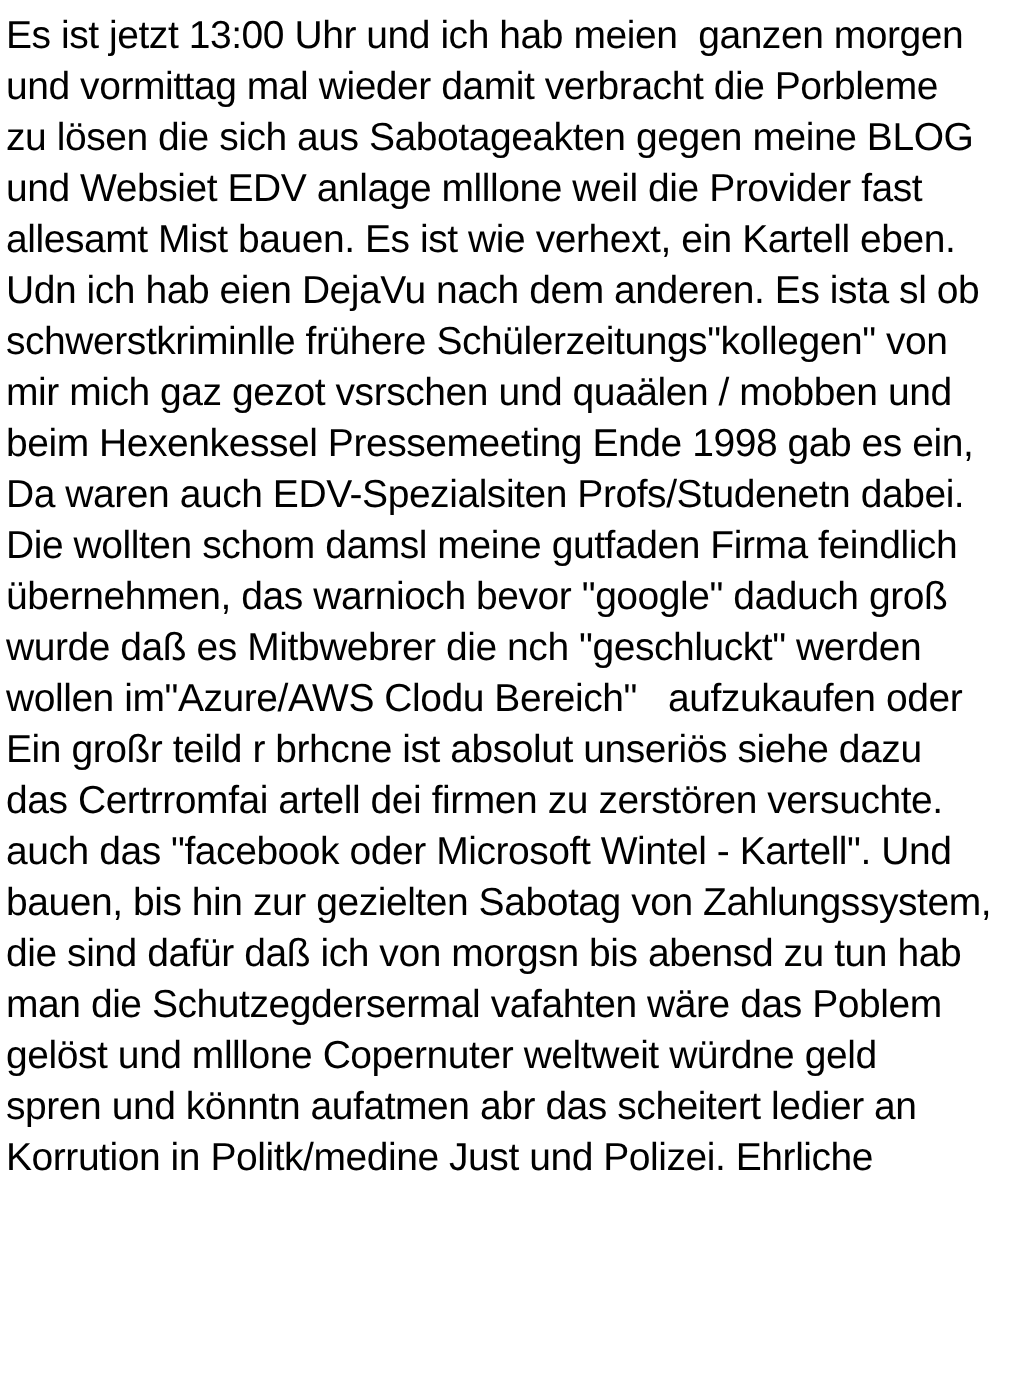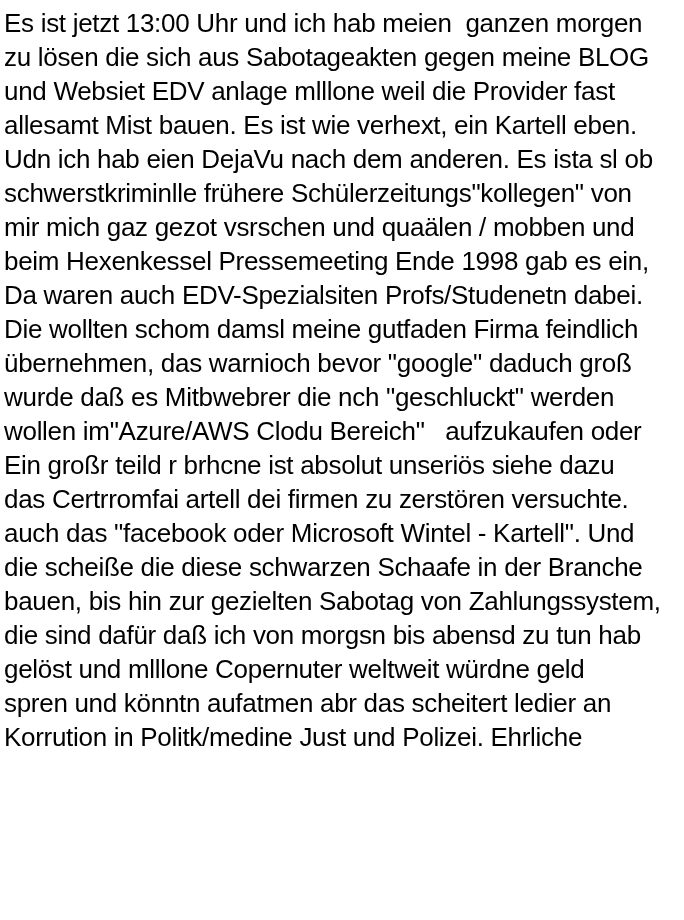--- a/index.html
+++ b/index.html
@@ -28,35 +28,36 @@
     white-space: pre;
     color: #000000;
   }
 </style>
 </head>
 <body>
 
 <div class="page">
   <div class="text-block">
     <div class="text-line">Es ist jetzt 13:00 Uhr und ich hab meien  ganzen morgen</div>
+    <div class="text-line">und vormittag mal wieder damit verbracht die Porbleme</div>
     <div class="text-line">zu lösen die sich aus Sabotageakten gegen meine BLOG</div>
     <div class="text-line">und Websiet EDV anlage mlllone weil die Provider fast</div>
     <div class="text-line">allesamt Mist bauen. Es ist wie verhext, ein Kartell eben.</div>
     <div class="text-line">Udn ich hab eien DejaVu nach dem anderen. Es ista sl ob</div>
     <div class="text-line">schwerstkriminlle frühere Schülerzeitungs"kollegen" von</div>
     <div class="text-line">mir mich gaz gezot vsrschen und quaälen / mobben und</div>
     <div class="text-line">beim Hexenkessel Pressemeeting Ende 1998 gab es ein,</div>
     <div class="text-line">Da waren auch EDV-Spezialsiten Profs/Studenetn dabei.</div>
     <div class="text-line">Die wollten schom damsl meine gutfaden Firma feindlich</div>
     <div class="text-line">übernehmen, das warnioch bevor "google" daduch groß</div>
     <div class="text-line">wurde daß es Mitbwebrer die nch "geschluckt" werden</div>
     <div class="text-line">wollen im"Azure/AWS Clodu Bereich"   aufzukaufen oder</div>
     <div class="text-line">Ein großr teild r brhcne ist absolut unseriös siehe dazu</div>
     <div class="text-line">das Certrromfai artell dei firmen zu zerstören versuchte.</div>
     <div class="text-line">auch das "facebook oder Microsoft Wintel - Kartell". Und</div>
-    <div class="text-line">die scheiße die diese schwarzen Schaafe in der Branche</div>
     <div class="text-line">bauen, bis hin zur gezielten Sabotag von Zahlungssystem,</div>
     <div class="text-line">die sind dafür daß ich von morgsn bis abensd zu tun hab</div>
+    <div class="text-line">man die Schutzegdersermal vafahten wäre das Poblem</div>
     <div class="text-line">gelöst und mlllone Copernuter weltweit würdne geld</div>
     <div class="text-line">spren und könntn aufatmen abr das scheitert ledier an</div>
     <div class="text-line">Korrution in Politk/medine Just und Polizei. Ehrliche</div>
   </div>
 </div>
 
 </body></html>

